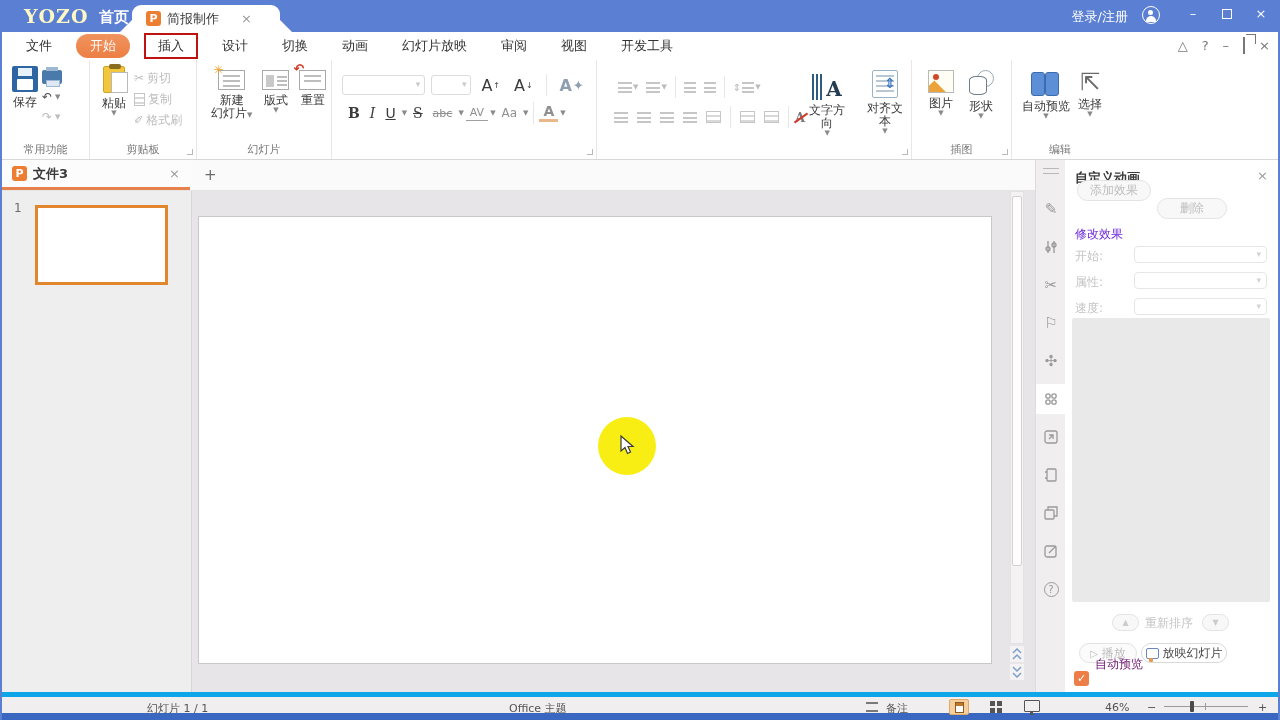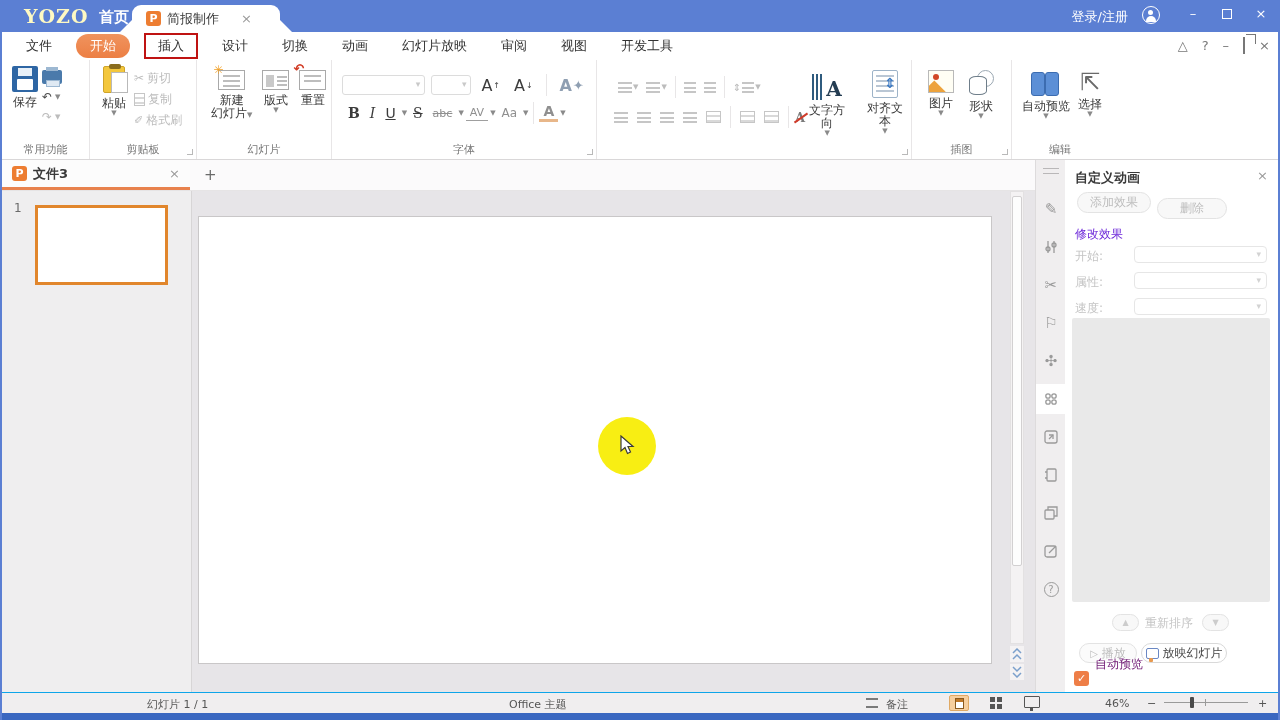--- a/index.html
+++ b/index.html
@@ -152,21 +152,21 @@
   .re-pill { position:absolute; width:27px; height:17px; border:1px solid #e3e3e3; border-radius:9px; background:#f8f8f8; color:#cccccc; font-size:8px; display:flex; align-items:center; justify-content:center; cursor:pointer; }
   .rp-reorder { position:absolute; left:80px; top:455px; color:#c4c4c4; }
   .play-pill { position:absolute; left:14px; top:483px; width:58px; height:20px; border:1px solid #e3e3e3; border-radius:11px; background:#fbfbfb; color:#bdbdbd; display:flex; align-items:center; justify-content:center; gap:4px; cursor:pointer; }
   .show-pill { position:absolute; left:76px; top:483px; width:86px; height:20px; border:1px solid #d9d9d9; border-radius:11px; background:#fff; color:#4a4a4a; display:flex; align-items:center; justify-content:center; gap:4px; cursor:pointer; }
   .screen-ic { width:13px; height:11px; border:1.5px solid #6b88c4; border-radius:2px; position:relative; background:#fff; }
   .screen-ic::after { content:""; position:absolute; left:2px; bottom:-4px; width:4px; height:4px; background:#e89a4f; border-radius:1px; }
   .chk { position:absolute; left:9px; top:511px; width:15px; height:15px; background:#ee7e47; border-radius:3px; color:#fff; font-size:11px; display:flex; align-items:center; justify-content:center; cursor:pointer; }
   .chk-lbl { position:absolute; left:30px; top:496px; color:#701a75; }
 
   
-  .statusbar { height:21px; background:#f0eeef; border-top:1px solid #0ea5e9; position:relative; font-size:11px; color:#555; flex:0 0 21px; }
+  .statusbar { height:21px; background:#f0eeef; border-top:5px solid #0ea5e9; position:relative; font-size:11px; color:#555; flex:0 0 21px; }
   .sb-slide { position:absolute; left:145px; top:4px; }
   .sb-theme { position:absolute; left:507px; top:4px; }
   .sb-notes { position:absolute; left:884px; top:4px; }
   .notes-split { position:absolute; left:864px; top:5px; width:12px; height:10px; border-top:2px solid #7a7a7a; border-bottom:2px solid #7a7a7a; }
   .view-normal { position:absolute; left:947px; top:2px; width:20px; height:16px; background:#f6cf9f; border:1px solid #e0a964; border-radius:2px; display:flex; align-items:center; justify-content:center; cursor:pointer; }
   .view-normal i { width:9px; height:11px; border:1px solid #8a5a20; background:linear-gradient(to bottom,#c07828 0 3px,#fff 3px); }
   .view-grid2 { position:absolute; left:988px; top:4px; cursor:pointer; display:grid; grid-template-columns:5px 5px; gap:2px; }
   .view-grid2 i { width:5px; height:5px; background:#555; }
   .view-show { position:absolute; left:1022px; top:3px; width:16px; height:12px; border:1.5px solid #555; border-radius:1px; cursor:pointer; }
   .view-show::after { content:""; position:absolute; left:5px; bottom:-4px; width:3px; height:4px; background:#555; }
@@ -320,21 +320,20 @@
         <span class="fbtn fb-aa">
             <span>Aa</span>
           </span>
           <span class="dd">▼</span>
         <span class="vsep"></span>
         <span class="fbtn fb-A">
             <span>A</span>
           </span>
           <span class="dd">▼</span>
       </div>
-      <div class="rgroup-label">字体</div>
       <span class="launcher"></span>
     </div>
 
     <div class="rgroup" style="width:315px;">
       <div style="display:flex;">
         <div style="width:212px;">
           <div style="display:flex; align-items:center; gap:2px; margin:10px 0 8px 14px;">
             <span class="pbtn">
                 <span class="hb"></span>
                 <span class="dd dis">▼</span>
@@ -530,21 +529,21 @@
           </svg>
       </span>
       <span class="ts-item" style="top:414px;">
           <span class="help-circ">?</span>
         </span>
     </div>
 
     <div class="rpanel">
       <span class="rp-title">自定义动画</span>
       <span class="rp-close">×</span>
-      <span class="pill" style="left:12px; top:32px; width:74px;text-align:right;">添加效果</span>
+      <span class="pill" style="left:12px; top:20px; width:74px;text-align:right;">添加效果</span>
       <span class="pill" style="left:92px; top:38px; width:70px;">删除</span>
       <span class="rp-modify">修改效果</span>
       <span class="rp-row-label" style="top:88px;">开始:</span>
       <span class="rp-dd" style="top:86px;"><span></span></span>
       <span class="rp-row-label" style="top:114px;">属性:</span>
       <span class="rp-dd" style="top:112px;"><span></span></span>
       <span class="rp-row-label" style="top:140px;">速度:</span>
       <span class="rp-dd" style="top:138px;"><span></span></span>
       <div class="rp-list"></div>
       <span class="re-pill" style="left:47px; top:454px;">▲</span>

